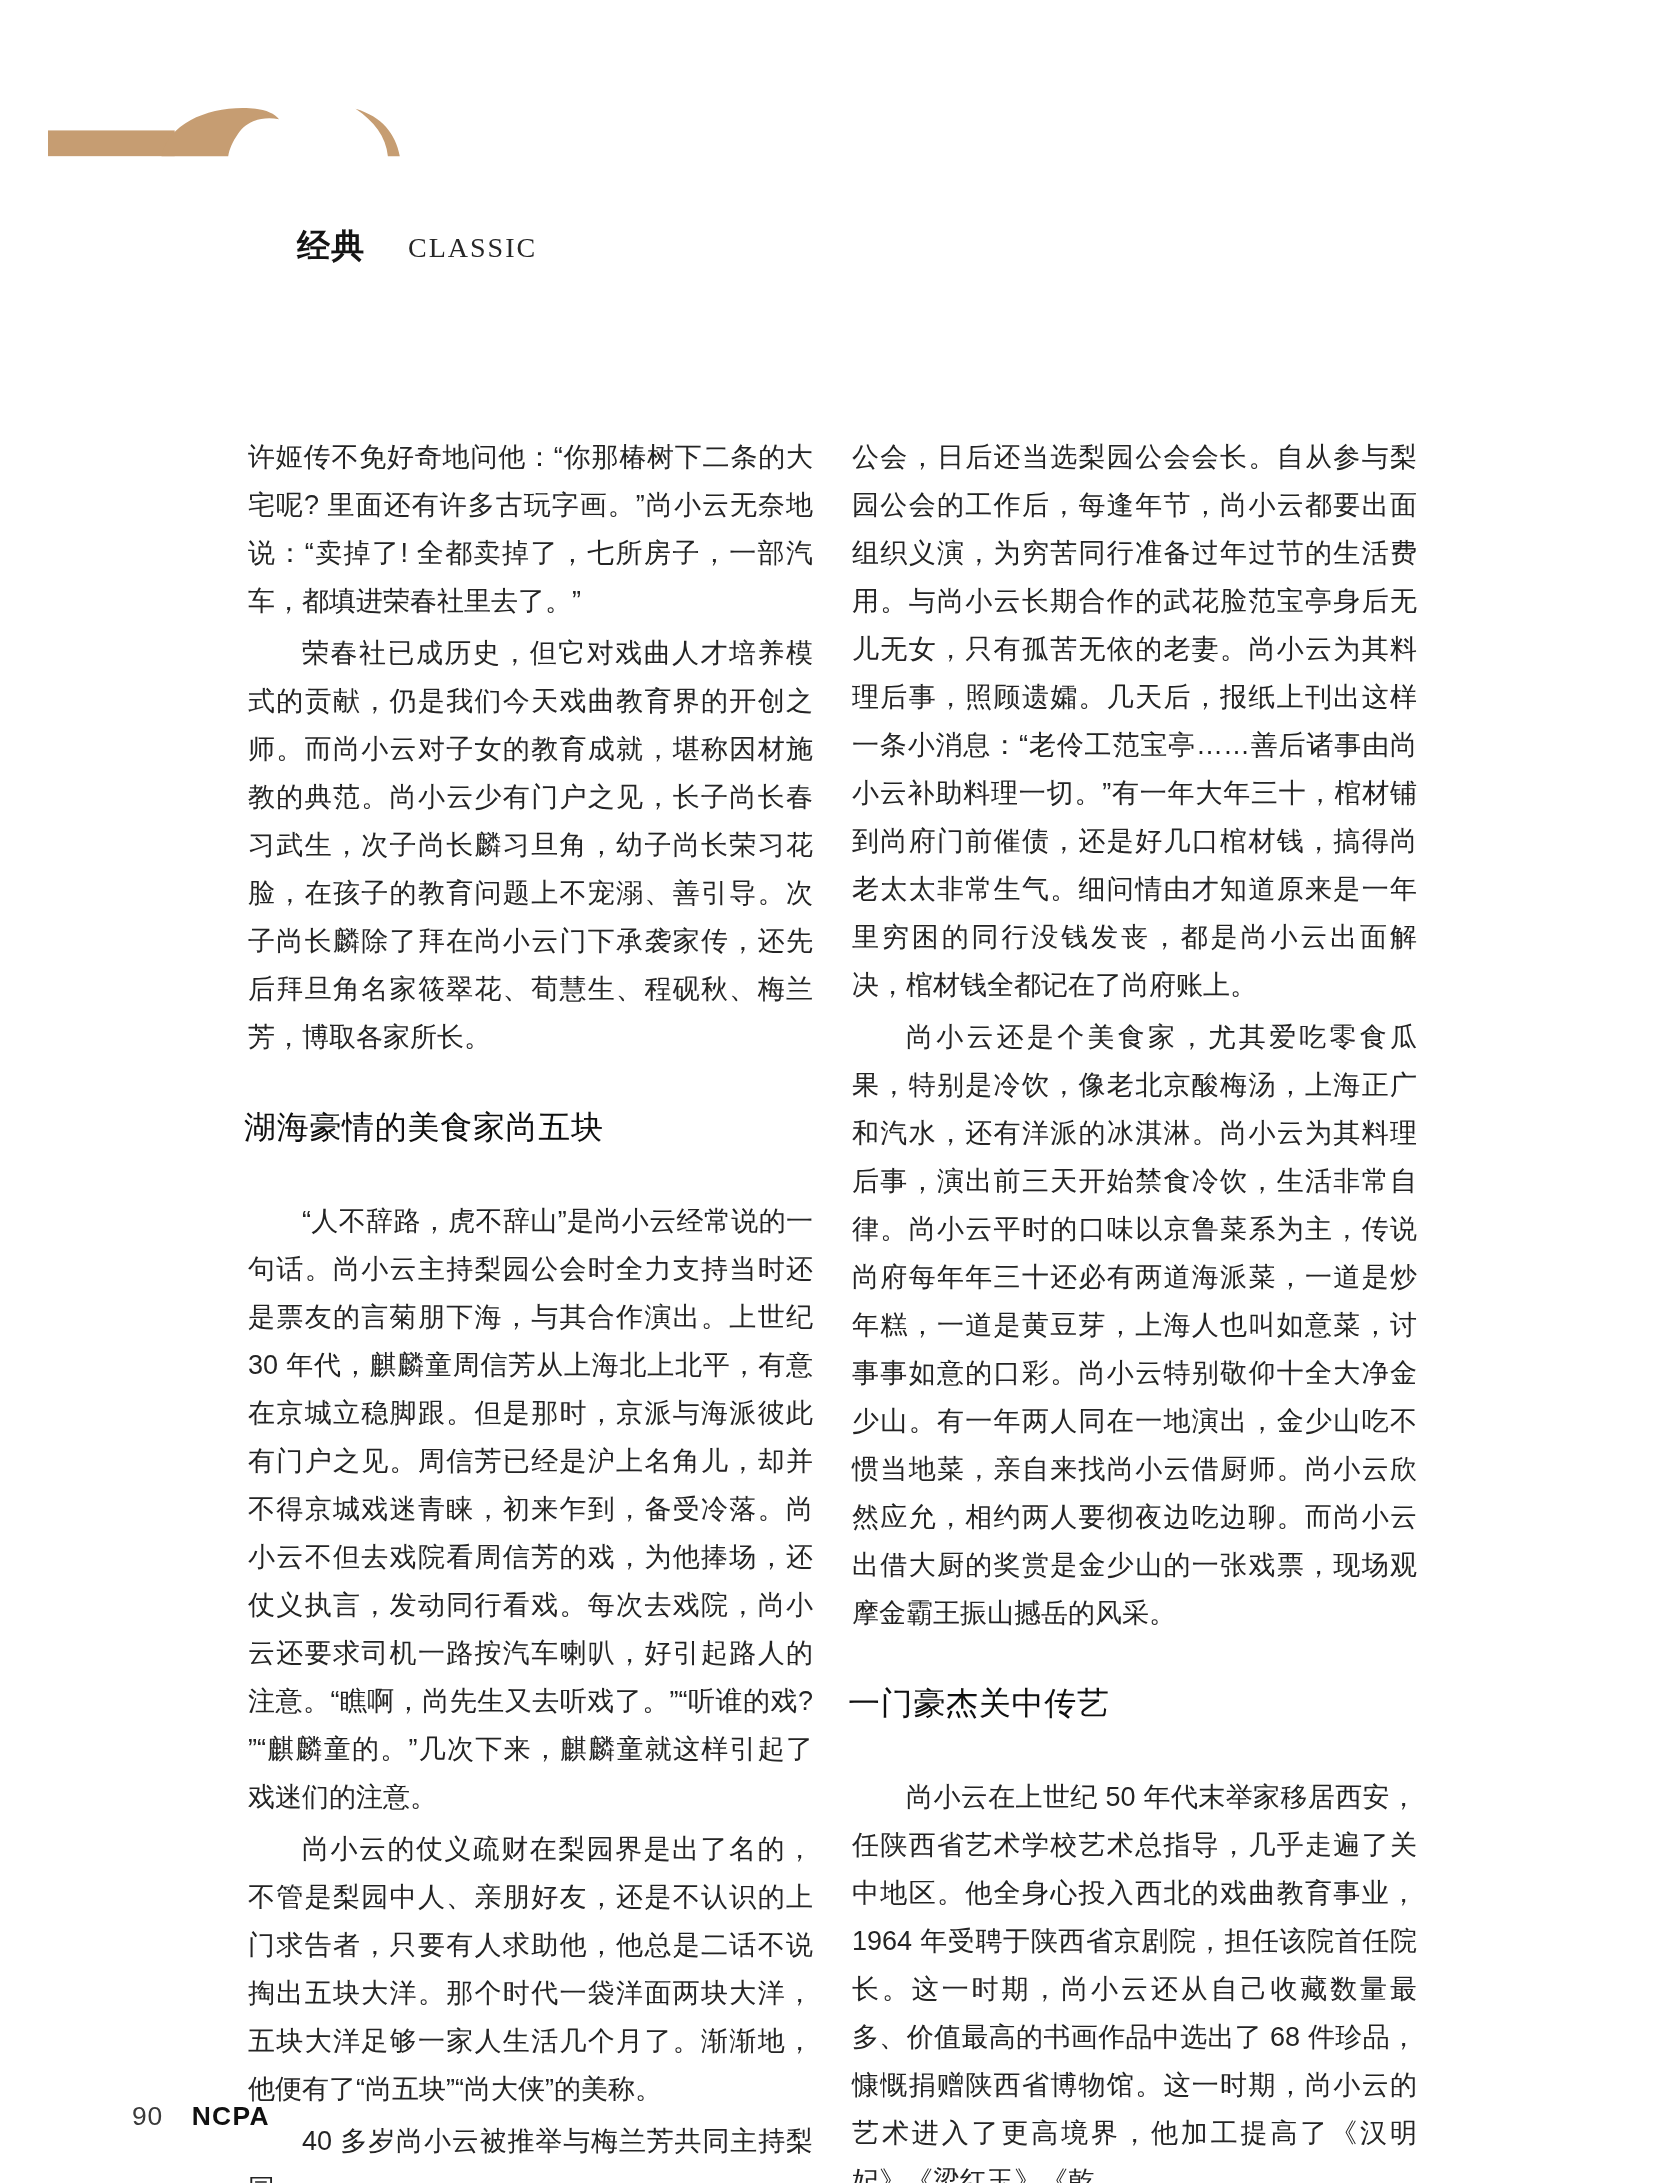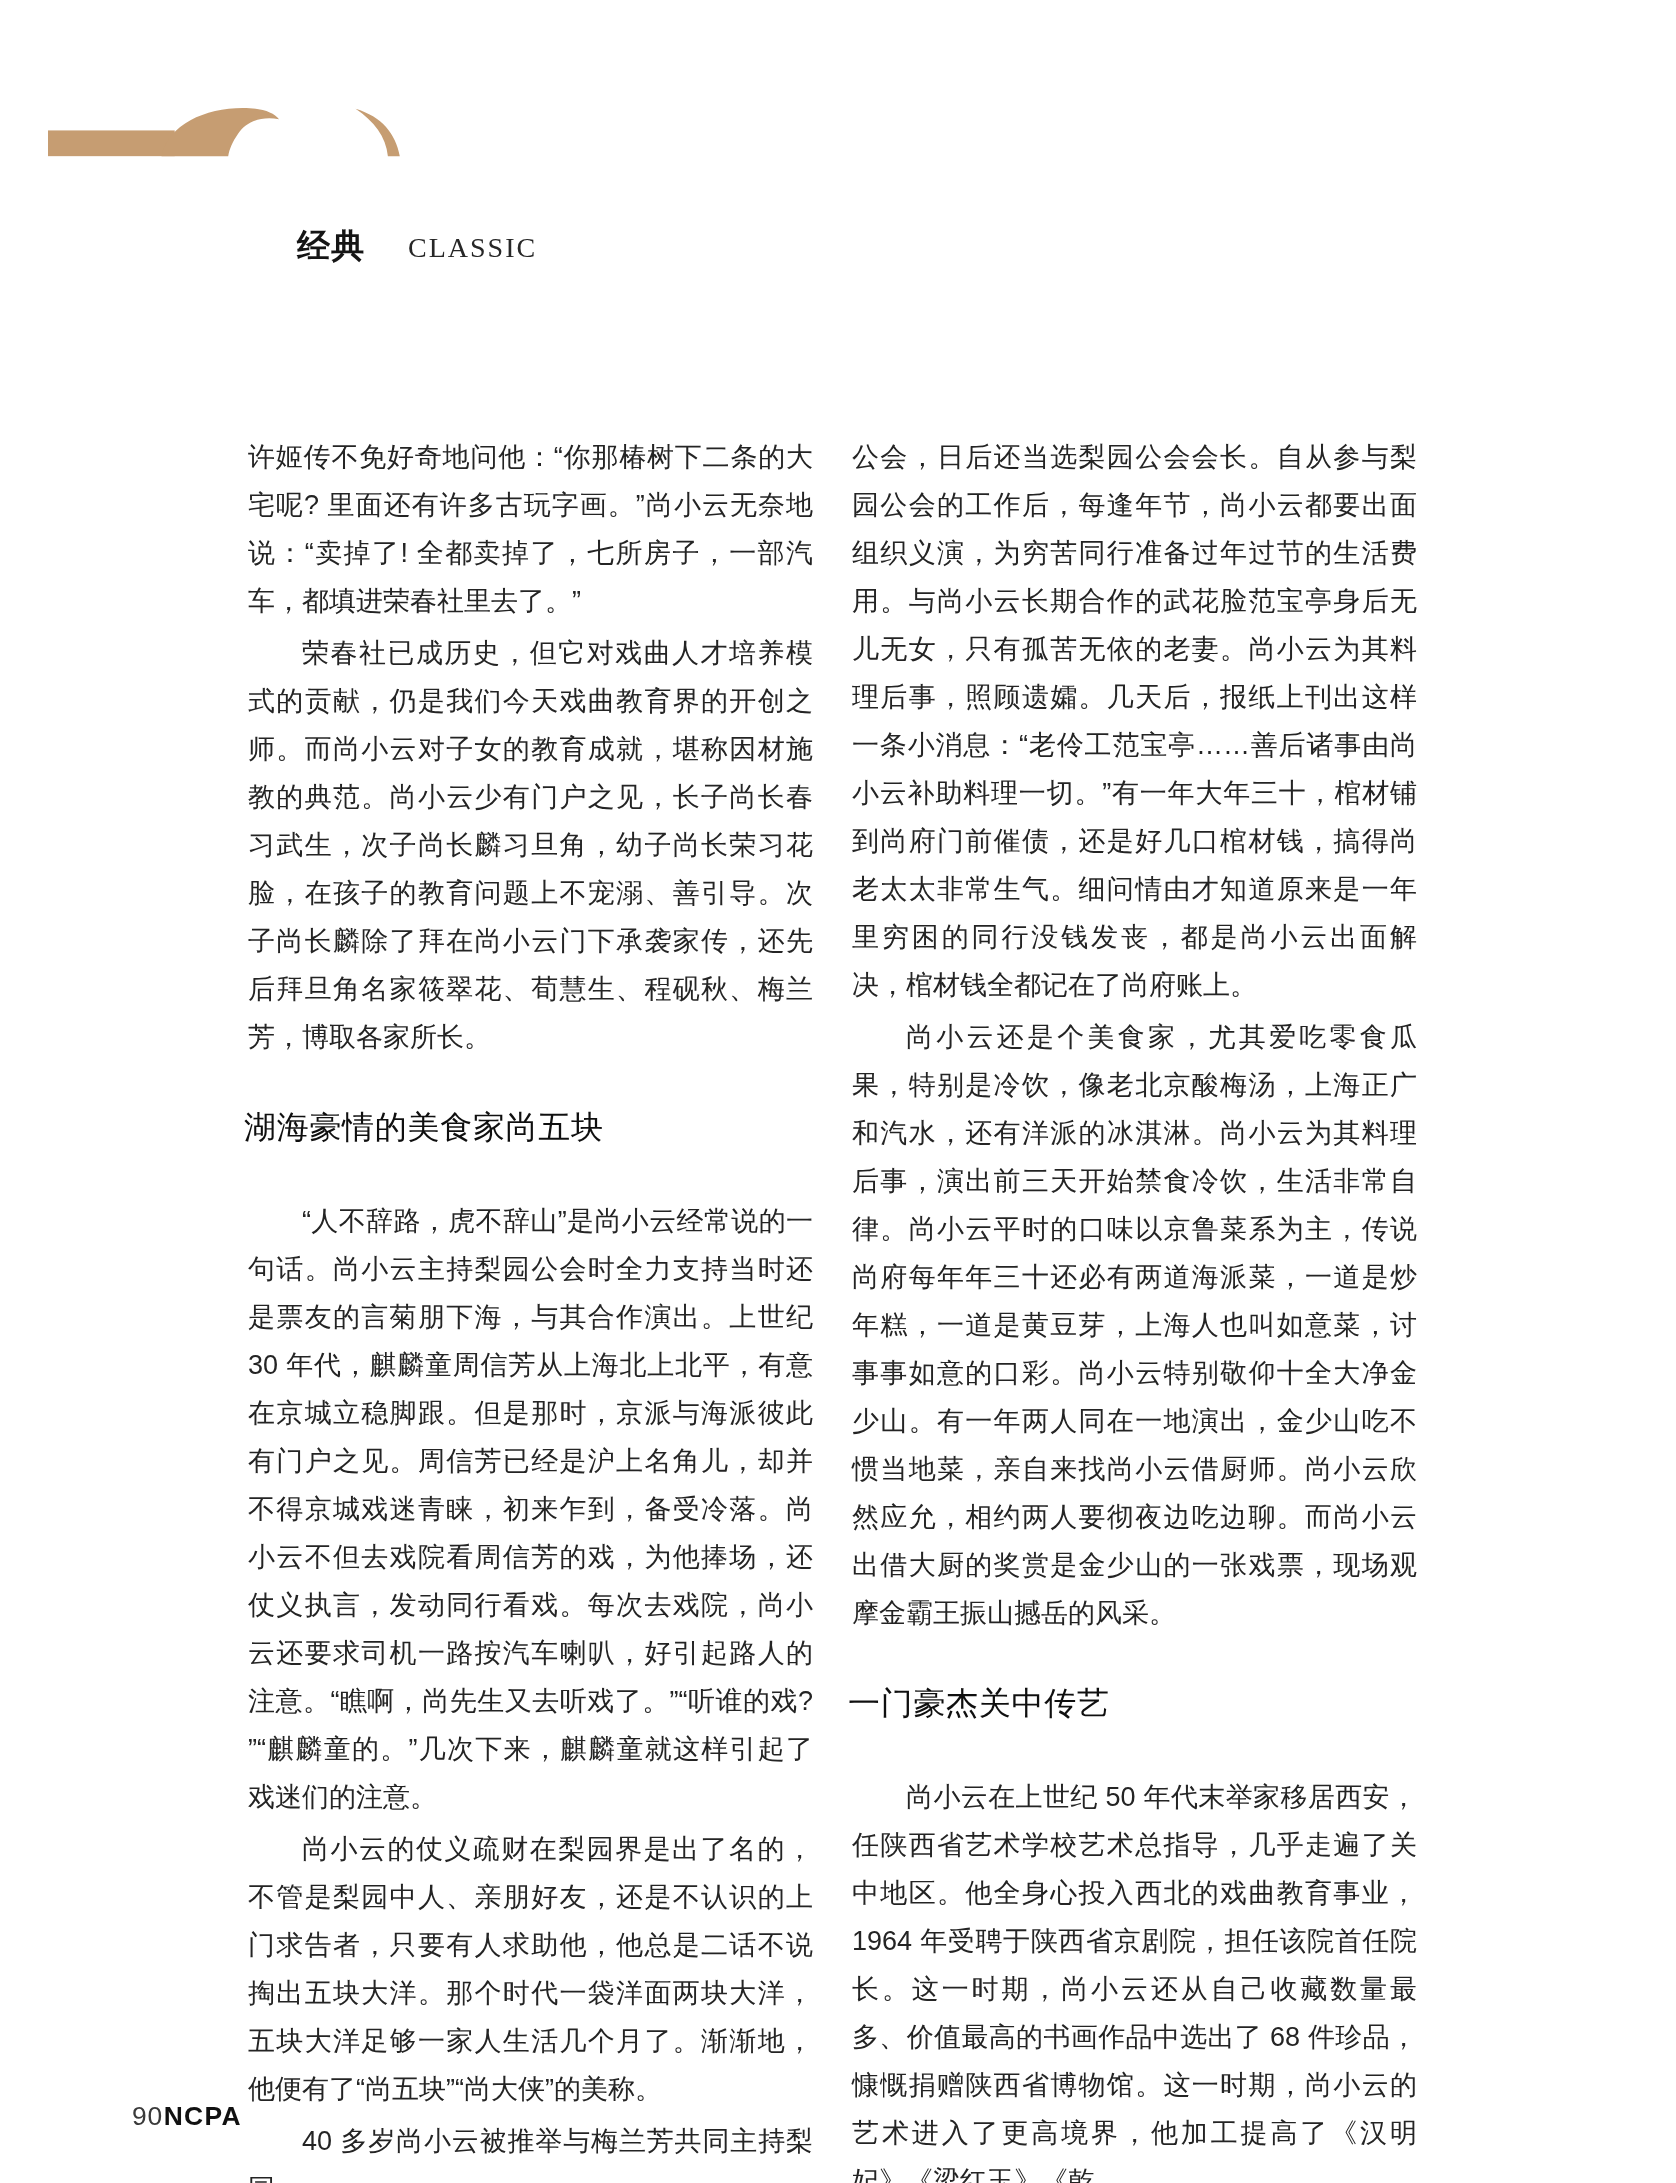--- a/index.html
+++ b/index.html
@@ -35,21 +35,21 @@
   .col p{margin:4px;text-indent:2em;}
   .col p.no-indent{text-indent:0;}
   .col h2{
     font-size:32px;line-height:40px;font-weight:normal;color:#0f0f0f;
     margin:46px 0 50px 0;text-indent:0;letter-spacing:0.7px;
   }
 
   
   .footer{
     position:absolute;left:132px;top:2101px;height:32px;
-    display:flex;align-items:baseline;gap:1px;white-space:nowrap;
+    display:flex;align-items:baseline;gap:29px;white-space:nowrap;
   }
   .footer .page-num{font-size:26.4px;color:#3a3a3a;letter-spacing:0.7px;}
   .footer .brand{font-size:26.4px;font-weight:bold;color:#111111;letter-spacing:1.3px;}
 </style>
 </head>
 <body>
 
 <div class="page">
 
   <div class="header">

